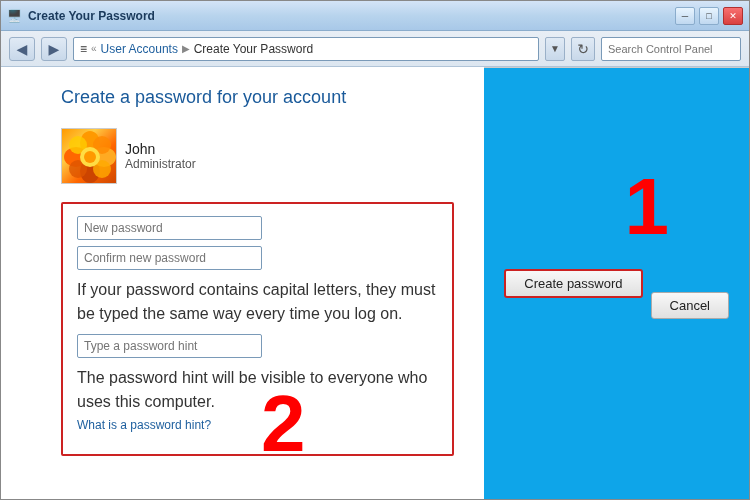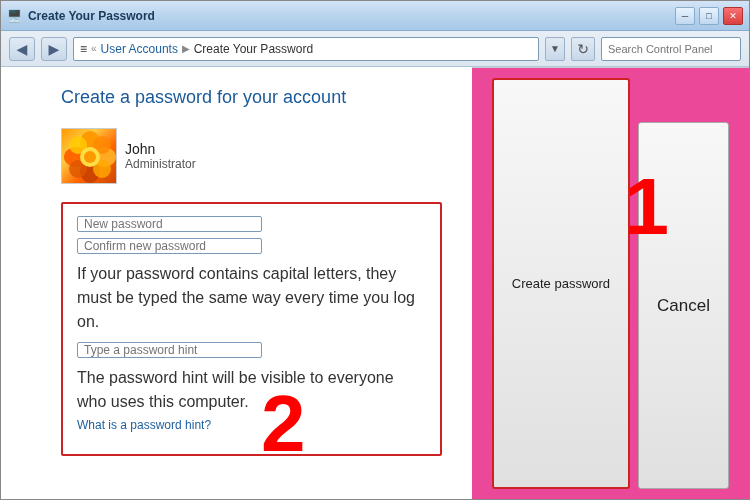--- a/index.html
+++ b/index.html
@@ -231,21 +231,21 @@
     .form-section {
       border: 2px solid #cc2222;
       border-radius: 2px;
       padding: 12px 14px;
       margin-bottom: 14px;
       background: white;
     }
 
     .form-input {
       width: 185px;
-      height: 16px;
+      height: 24px;
       border: 1px solid #7a9ab8;
       border-radius: 2px;
       padding: 0 6px;
       font-size: 12px;
       color: #aaa;
       outline: none;
       display: block;
       margin-bottom: 6px;
       font-family: inherit;
     }
@@ -269,24 +269,25 @@
       margin: 10px 0;
     }
 
     
     .hint-section {
       margin-top: 8px;
     }
 
     
     .footer-area {
-      background: #ec4899;
+      background: #0ea5e9;
       border-top: 1px solid #ccc;
       padding: 10px 20px;
       display: flex;
+      align-items: center;
       justify-content: flex-end;
       gap: 8px;
     }
 
     .big-number-2 {
       position: absolute;
       font-size: 80px;
       font-weight: bold;
       color: red;
       left: 260px;
@@ -304,21 +305,21 @@
       color: #222;
       font-family: inherit;
     }
 
     .btn-cancel {
       padding: 5px 18px;
       background: linear-gradient(to bottom, #f8f8f8, #e0e0e0);
       border: 1px solid #aaa;
       border-radius: 3px;
       cursor: pointer;
-      font-size: 17px;
+      font-size: 13px;
       color: #222;
       font-family: inherit;
       margin-top: 44px;
     }
   </style>
 </head>
 <body>
 
 <div class="window">
 

